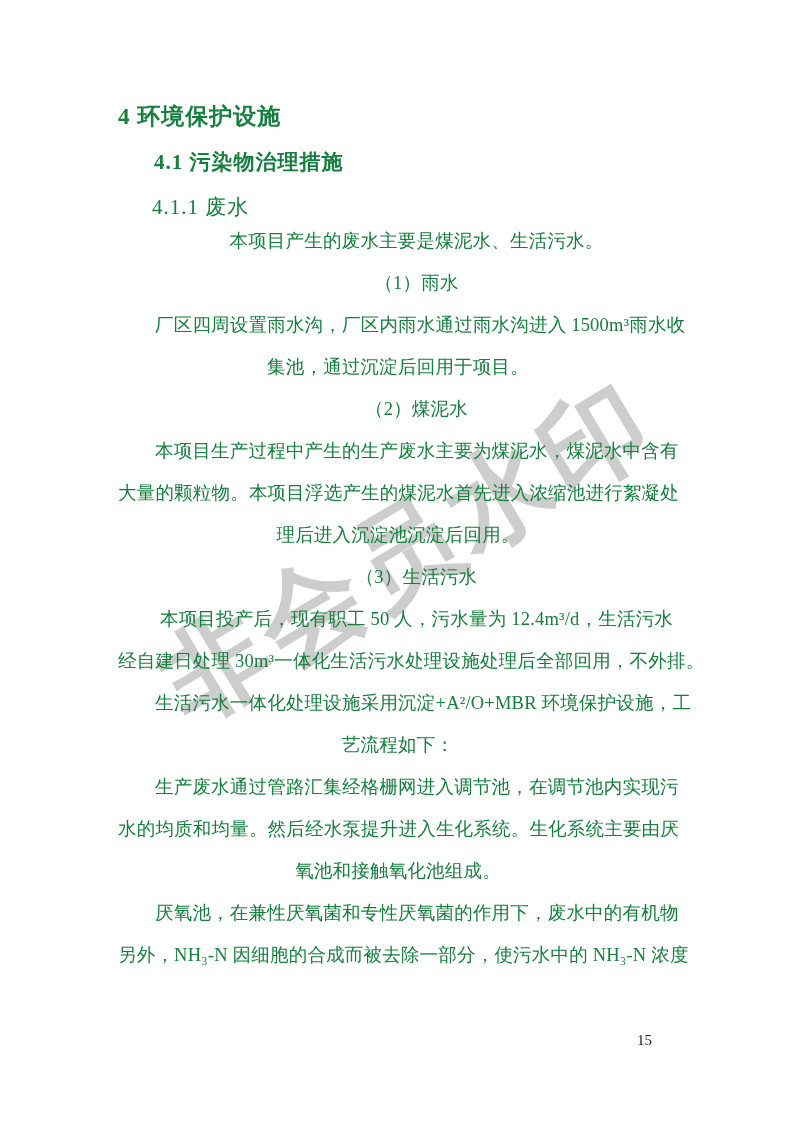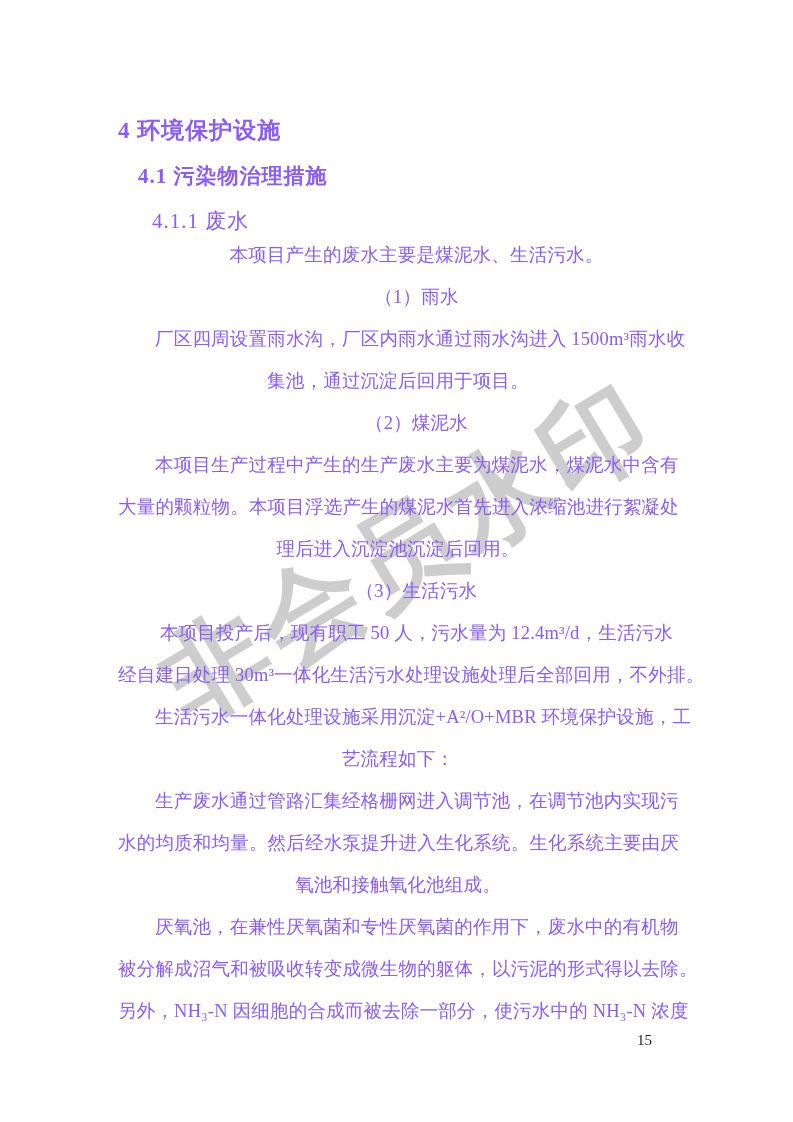--- a/index.html
+++ b/index.html
@@ -25,24 +25,24 @@
     letter-spacing: 6px;
     white-space: nowrap;
     color: #cdcdcd;
     z-index: 0;
     user-select: none;
     font-family: "Liberation Serif", "DejaVu Serif", serif;
   }
   .doc {
     position: absolute;
     left: 118px;
-    top: 14px;
+    top: 0;
     width: 560px;
     z-index: 1;
-    color: #8b5cf6;
+    color: #15803d;
   }
   .line {
     font-size: 18.5px;
     line-height: 42px;
     height: 42px;
     white-space: nowrap;
     letter-spacing: 0.2px;
   }
   .line.h1 {
     margin-top: 94px;
@@ -50,21 +50,21 @@
     font-weight: bold;
     line-height: 46px;
     height: 46px;
     letter-spacing: 1px;
   }
   .line.h2 {
     font-size: 21px;
     font-weight: bold;
     line-height: 45px;
     height: 45px;
-    margin-left: 20px;
+    margin-left: 36px;
     letter-spacing: 1px;
   }
   .line.h3 {
     font-size: 21px;
     font-weight: normal;
     line-height: 45px;
     height: 45px;
     margin-left: 34px;
     margin-bottom: -10px;
     letter-spacing: 1px;
@@ -107,18 +107,17 @@
       <div class="line flush">理后进入沉淀池沉淀后回用。</div>
       <div class="line indent">（3）生活污水</div>
       <div class="line indent">本项目投产后，现有职工 50 人，污水量为 12.4m³/d，生活污水</div>
       <div class="line flush">经自建日处理 30m³一体化生活污水处理设施处理后全部回用，不外排。</div>
       <div class="line indent">生活污水一体化处理设施采用沉淀+A²/O+MBR 环境保护设施，工</div>
       <div class="line flush">艺流程如下：</div>
       <div class="line indent">生产废水通过管路汇集经格栅网进入调节池，在调节池内实现污</div>
       <div class="line flush">水的均质和均量。然后经水泵提升进入生化系统。生化系统主要由厌</div>
       <div class="line flush">氧池和接触氧化池组成。</div>
       <div class="line indent">厌氧池，在兼性厌氧菌和专性厌氧菌的作用下，废水中的有机物</div>
-      <div class="line flush">被分解成沼气和被吸收转变成微生物的躯体，以污泥的形式得以去除。</div>
       <div class="line flush">另外，NH₃-N 因细胞的合成而被去除一部分，使污水中的 NH₃-N 浓度</div>
     </div>
 
   <div class="page-number">15</div>
 </div>
 
 </body></html>

